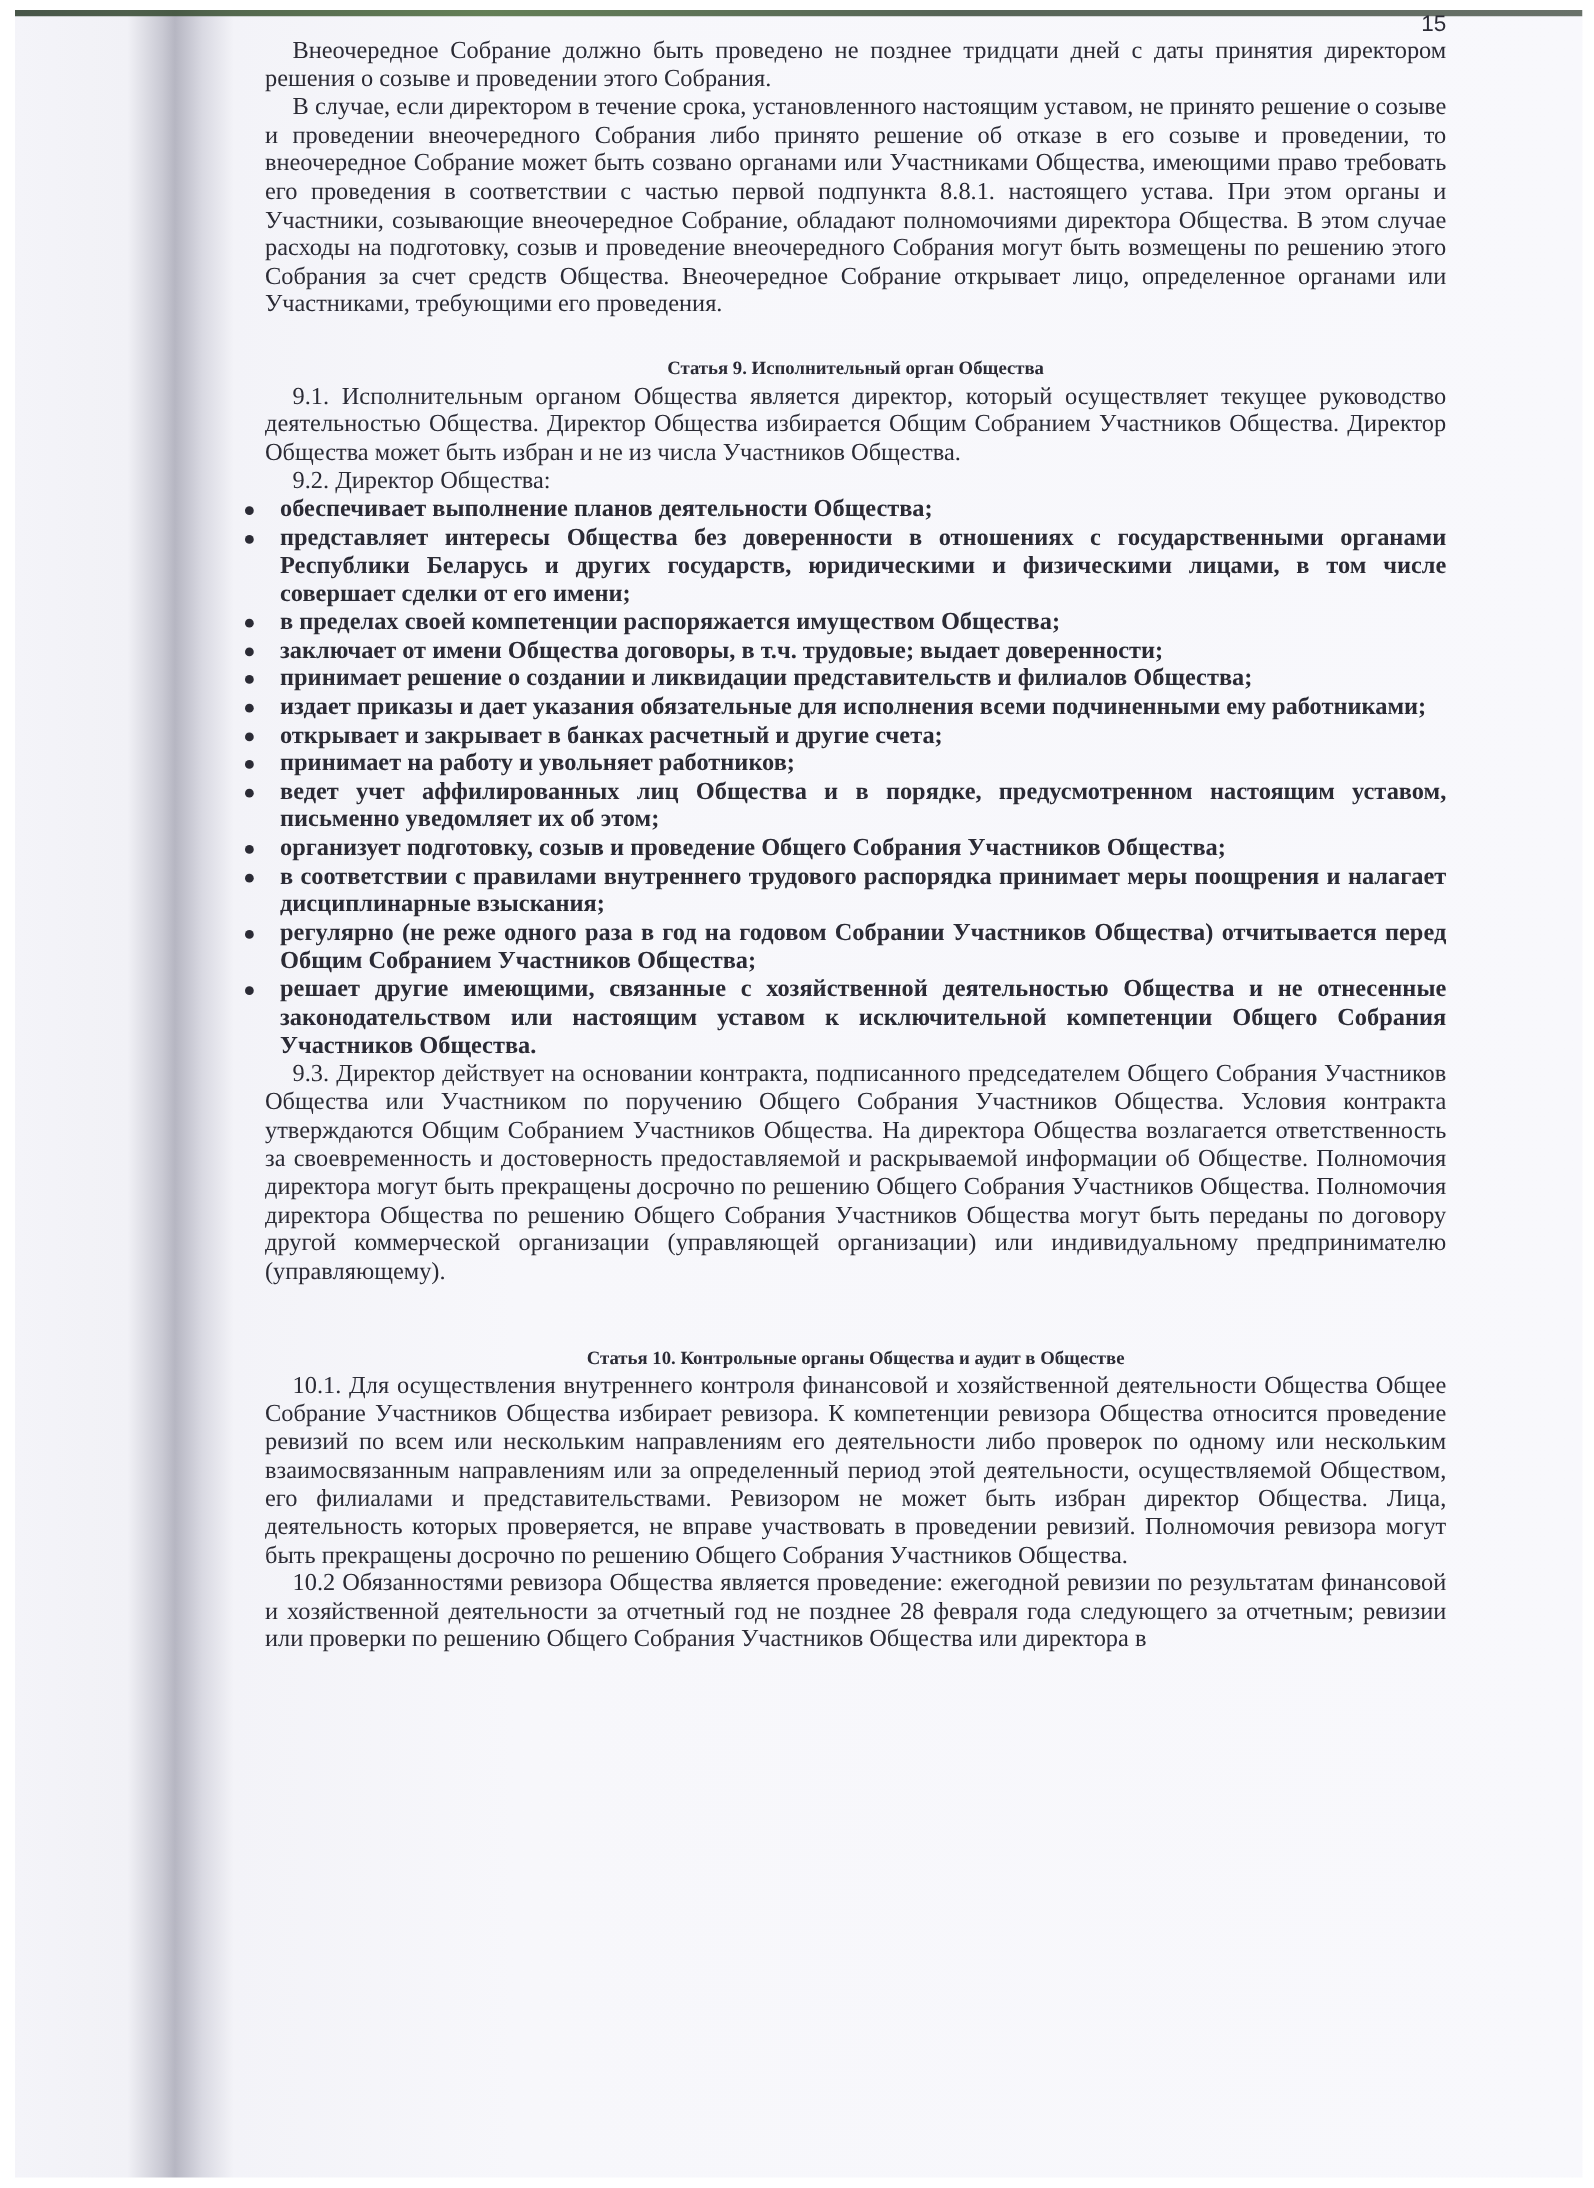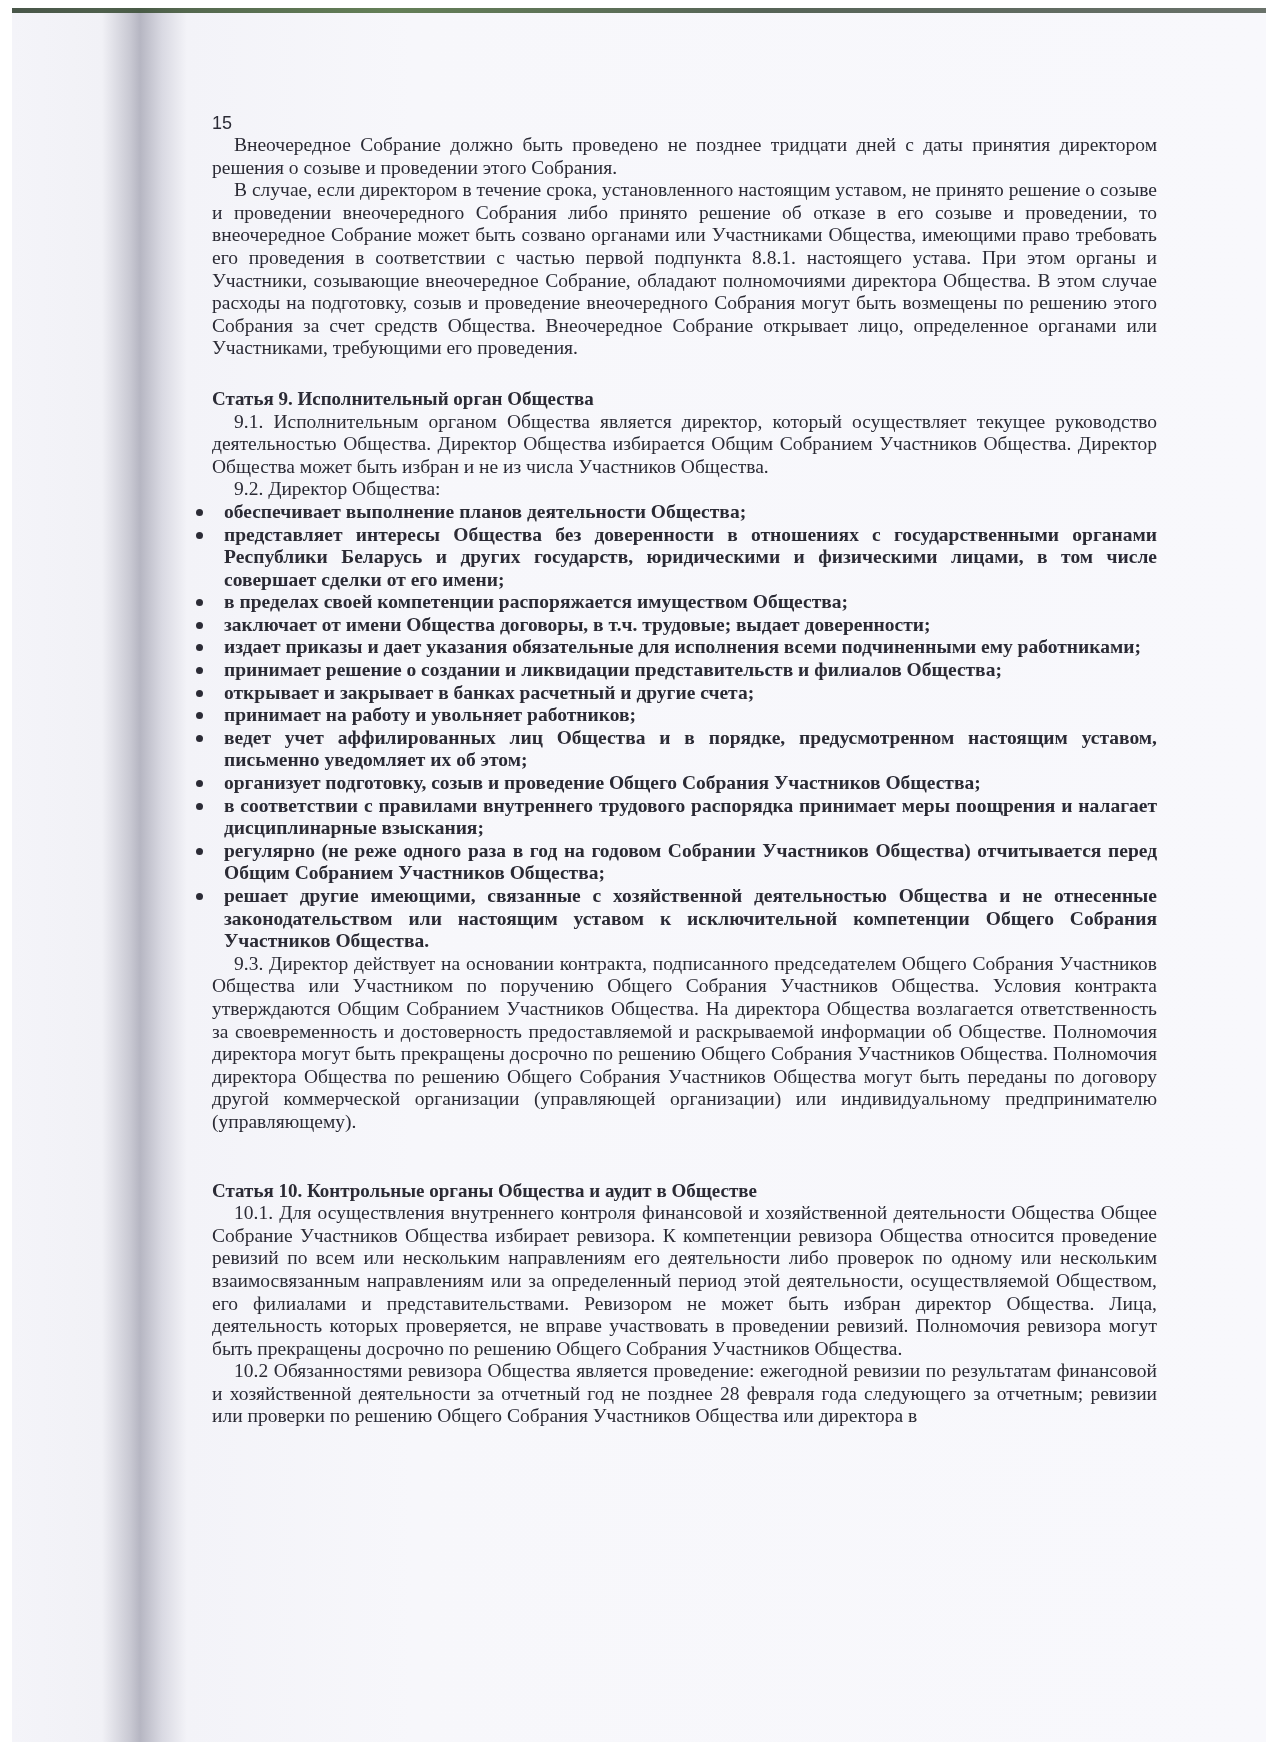--- a/index.html
+++ b/index.html
@@ -16,27 +16,27 @@
     .top-edge {
       position: absolute; left: 0; top: 0; width: 100%; height: 5px;
       background: linear-gradient(90deg, #2a3a2a, #4a6a3a 30%, #3a4a3a 60%, #505a50);
       opacity: .85;
     }
     .page {
       position: absolute; left: 200px; top: 0px; width: 945px;
       font-size: 19.5px; line-height: 22.6px;
     }
     .page-num {
-      text-align: left; margin-top: 104px; height: 22px; line-height: 22px;
+      text-align: right; height: 22px; line-height: 22px;
       font-family: "Liberation Sans", "DejaVu Sans", sans-serif; font-size: 18px;
       padding-left: 0;
     }
     p { margin: 0; text-align: justify; text-indent: 22px; }
     .article-title {
-      font-weight: bold; margin-top: 20px; margin-bottom: 0; font-size: 19px;
+      text-align: center; font-weight: bold; margin-top: 20px; margin-bottom: 0; font-size: 15px;
     }
     ul.bullets { list-style: none; margin: 0; padding: 0; }
     ul.bullets li {
       position: relative; padding-left: 28px; text-align: justify; margin-left: -16px; font-weight: bold;
     }
     ul.bullets li .bullet {
       position: absolute; left: 0; top: 8px; width: 7px; height: 7px; border-radius: 50%; background: #2b2b35;
     }
   </style>
 </head>
@@ -55,22 +55,22 @@
 
     <section>
       <div class="article-title" style="margin-top:28px">Статья 9. Исполнительный орган Общества</div>
       <p>9.1. Исполнительным органом Общества является директор, который осуществляет текущее руководство деятельностью Общества. Директор Общества избирается Общим Собранием Участников Общества. Директор Общества может быть избран и не из числа Участников Общества.</p>
       <p>9.2. Директор Общества:</p>
       <ul class="bullets" id="duties-list">
           <li><span class="bullet"></span><span>обеспечивает выполнение планов деятельности Общества;</span></li>
           <li><span class="bullet"></span><span>представляет интересы Общества без доверенности в отношениях с государственными органами Республики Беларусь и других государств, юридическими и физическими лицами, в том числе совершает сделки от его имени;</span></li>
           <li><span class="bullet"></span><span>в пределах своей компетенции распоряжается имуществом Общества;</span></li>
           <li><span class="bullet"></span><span>заключает от имени Общества договоры, в т.ч. трудовые; выдает доверенности;</span></li>
+          <li><span class="bullet"></span><span>принимает решение о создании и ликвидации представительств и филиалов Общества;</span></li>
           <li><span class="bullet"></span><span>издает приказы и дает указания обязательные для исполнения всеми подчиненными ему работниками;</span></li>
-          <li><span class="bullet"></span><span>принимает решение о создании и ликвидации представительств и филиалов Общества;</span></li>
           <li><span class="bullet"></span><span>открывает и закрывает в банках расчетный и другие счета;</span></li>
           <li><span class="bullet"></span><span>принимает на работу и увольняет работников;</span></li>
           <li><span class="bullet"></span><span>ведет учет аффилированных лиц Общества и в порядке, предусмотренном настоящим уставом, письменно уведомляет их об этом;</span></li>
           <li><span class="bullet"></span><span>организует подготовку, созыв и проведение Общего Собрания Участников Общества;</span></li>
           <li><span class="bullet"></span><span>в соответствии с правилами внутреннего трудового распорядка принимает меры поощрения и налагает дисциплинарные взыскания;</span></li>
           <li><span class="bullet"></span><span>регулярно (не реже одного раза в год на годовом Собрании Участников Общества) отчитывается перед Общим Собранием Участников Общества;</span></li>
           <li><span class="bullet"></span><span>решает другие имеющими, связанные с хозяйственной деятельностью Общества и не отнесенные законодательством или настоящим уставом к исключительной компетенции Общего Собрания Участников Общества.</span></li>
         </ul>
       <p>9.3. Директор действует на основании контракта, подписанного председателем Общего Собрания Участников Общества или Участником по поручению Общего Собрания Участников Общества. Условия контракта утверждаются Общим Собранием Участников Общества. На директора Общества возлагается ответственность за своевременность и достоверность предоставляемой и раскрываемой информации об Обществе. Полномочия директора могут быть прекращены досрочно по решению Общего Собрания Участников Общества. Полномочия директора Общества по решению Общего Собрания Участников Общества могут быть переданы по договору другой коммерческой организации (управляющей организации) или индивидуальному предпринимателю (управляющему).</p>
     </section>

